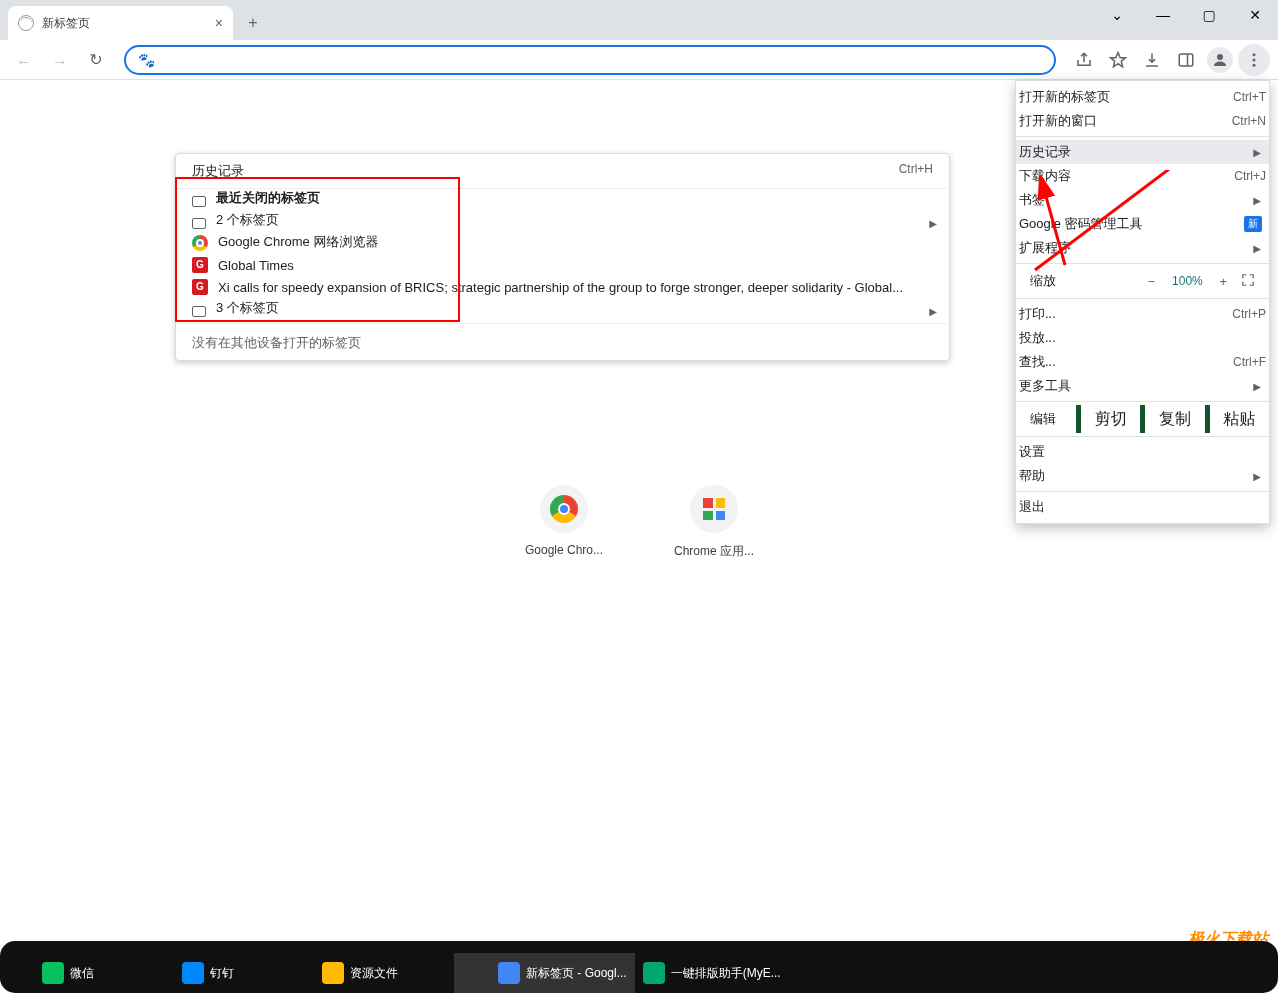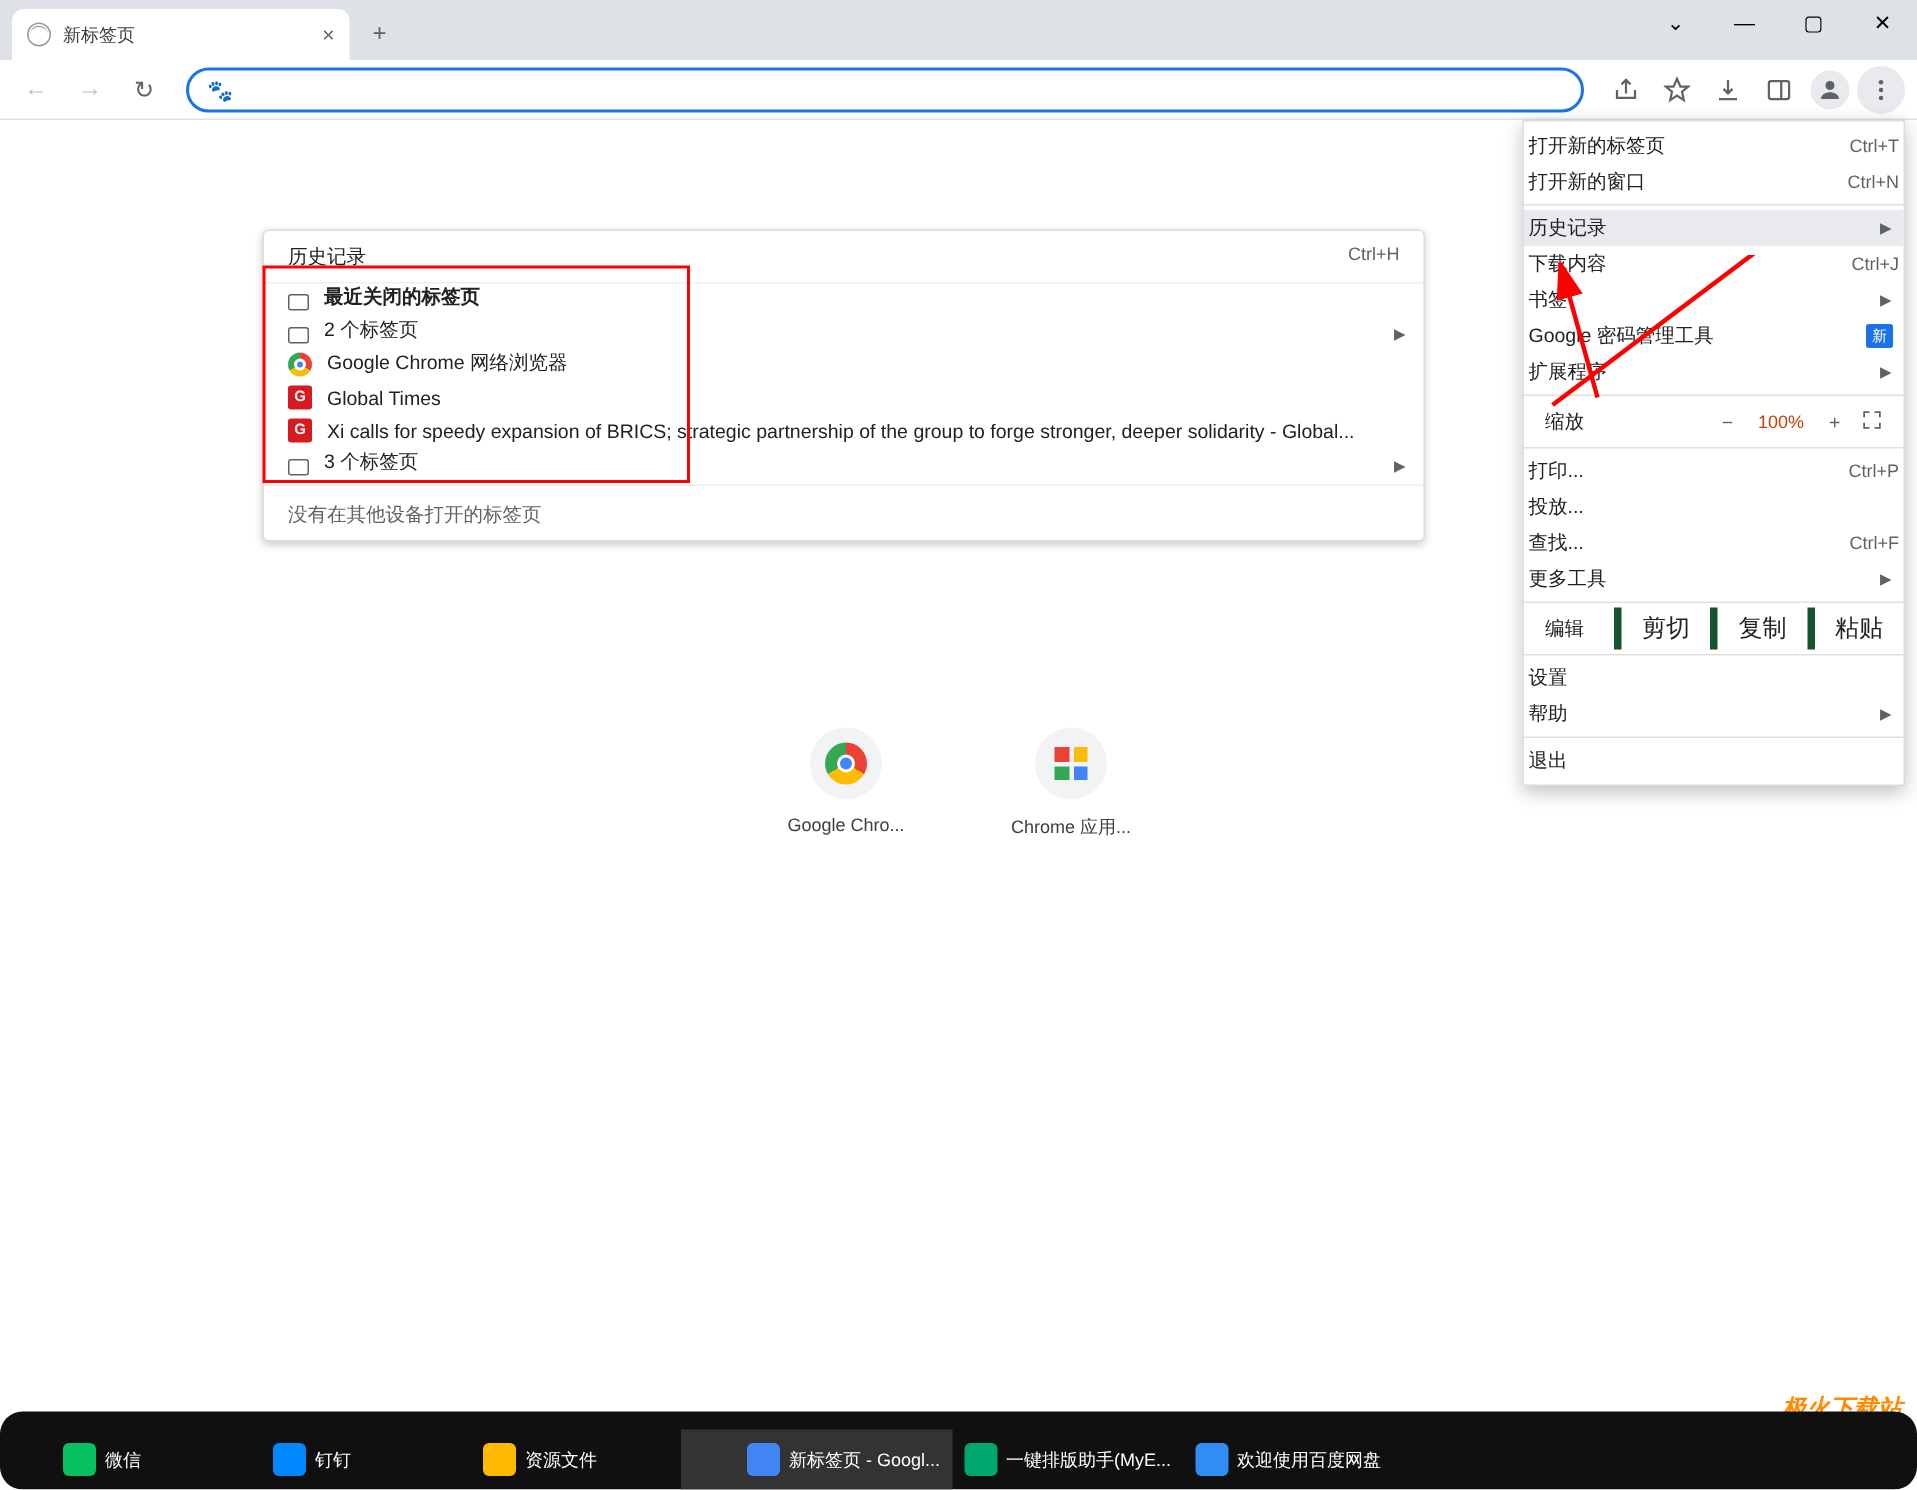--- a/index.html
+++ b/index.html
@@ -65,21 +65,21 @@
 .mm-item { display: flex; align-items: center; justify-content: space-between; padding: 4px 3px; height: 24px; position: relative; }
 .mm-item.hl { background: #e8eaed; }
 .mm-label { white-space: nowrap; }
 .mm-shortcut { color: #5f6368; font-size: 12px; }
 .mm-sep { border-top: 1px solid #e0e0e0; margin: 3px 0; }
 .mm-chevron { position: absolute; right: 8px; font-size: 10px; color: #5f6368; }
 .mm-badge { background: #1a73e8; color: #fff; font-size: 10px; padding: 1px 4px; border-radius: 2px; margin-left: auto; margin-right: 4px;}
 .mm-zoom { display: flex; align-items: center; padding: 4px 14px; height: 28px; justify-content: space-between; }
 .mm-zoom-ctrl { display: flex; align-items: center; gap: 14px; color: #5f6368; }
 .mm-zoom-ctrl span { cursor: pointer; }
-.mm-zoom-val { color: #c2410c; font-size: 12px; min-width:36px; text-align:center;}
+.mm-zoom-val { color: #0f766e; font-size: 12px; min-width:36px; text-align:center;}
 .mm-edit { display: flex; padding: 0; height: 28px; }
 .mm-edit-label{ padding-left:14px; display:flex; align-items:center; width: 60px;}
 .mm-edit-btns { display: flex; flex: 1; }
 .mm-edit-btn { flex: 1; display: flex; align-items: center; justify-content: center; border-left: 5px solid #14532d; font-size: 16px; }
 
 
 .arrow { position: absolute; pointer-events: none; }
 
 
 .taskbar { position: absolute; bottom: 0; left: 0; right: 0; height: 52px; background: #101010; display: flex; align-items: flex-end; padding: 0 4px; border-radius: 15px; }
@@ -336,18 +336,14 @@
         <span>资源文件</span>
       </div>
       <div class="tb-item active">
         <span class="tb-ico" style="background:#4285f4"></span>
         <span>新标签页 - Googl...</span>
       </div>
       <div class="tb-item">
         <span class="tb-ico" style="background:#00a870"></span>
         <span>一键排版助手(MyE...</span>
       </div>
-      <div class="tb-item">
-        <span class="tb-ico" style="background:#2f8ef4"></span>
-        <span>欢迎使用百度网盘</span>
-      </div>
     </div>
 </div>
 
 </body></html>

